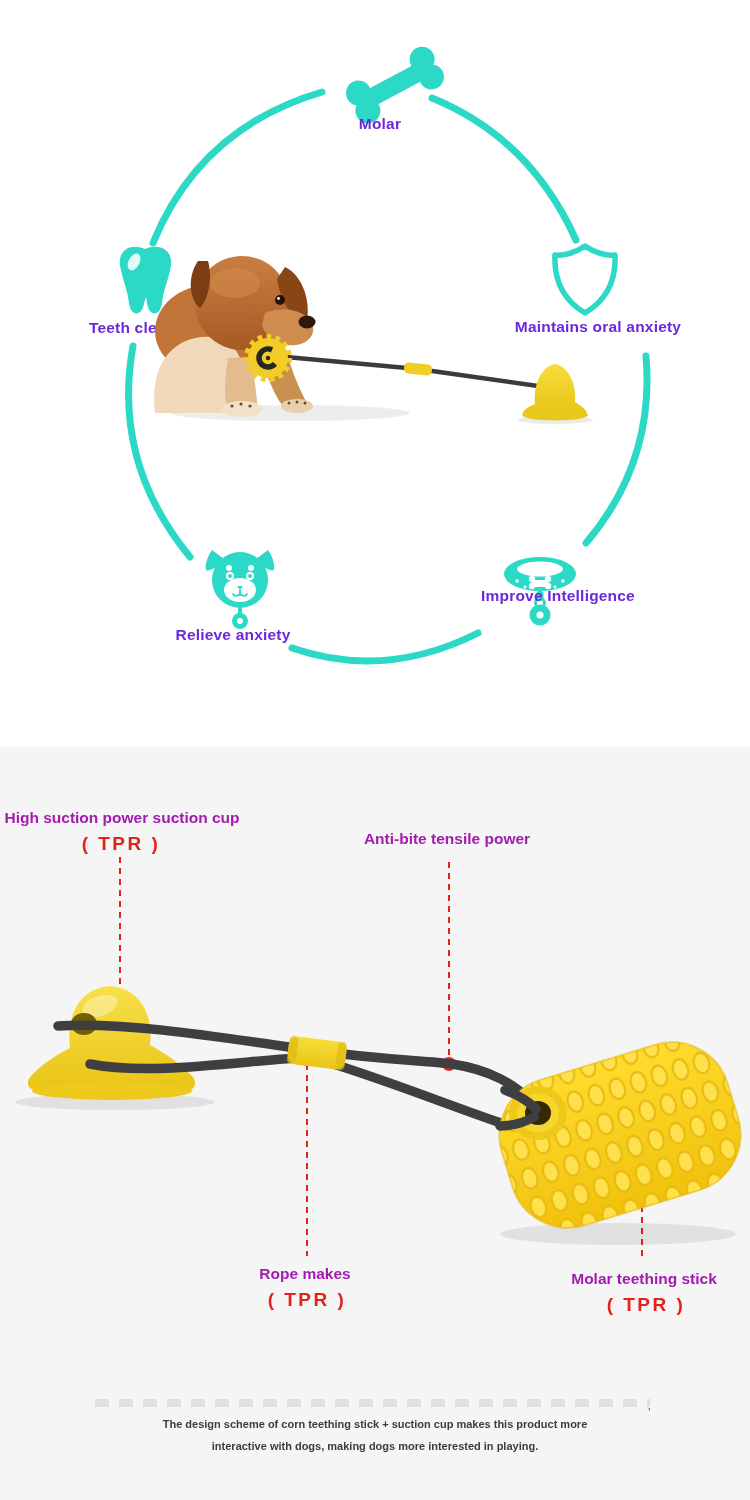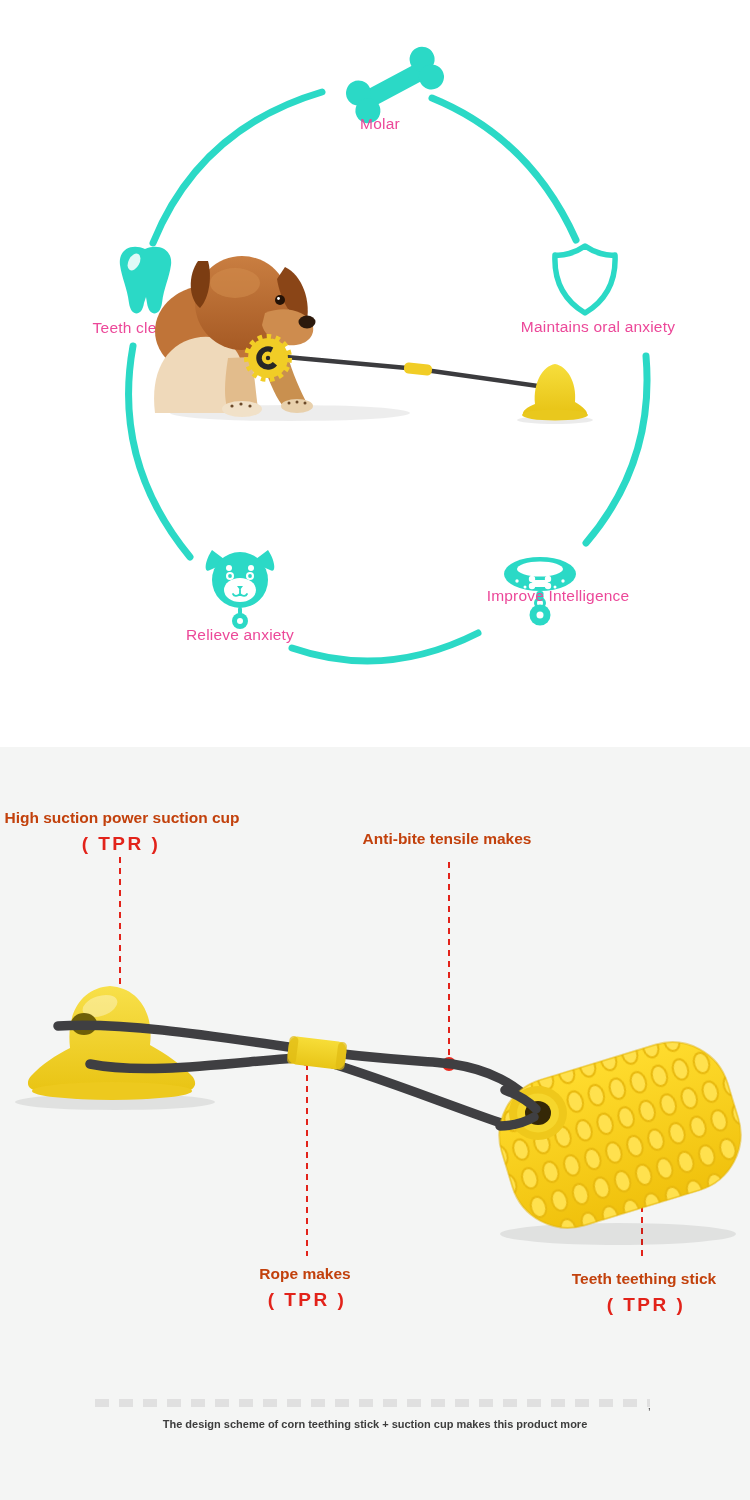--- a/index.html
+++ b/index.html
@@ -5,33 +5,33 @@
   html,body{margin:0;padding:0}
   body{
     width:750px;height:1500px;position:relative;overflow:hidden;
     background:#ffffff;
     font-family:"Liberation Sans","DejaVu Sans",sans-serif;
   }
   .abs{position:absolute}
   
   .benefit-label{
     position:absolute;transform:translateX(-50%);
-    font-size:15.5px;font-weight:400;color:#ec4899;
+    font-size:15.5px;font-weight:700;color:#6d28d9;
     white-space:nowrap;letter-spacing:.2px;
   }
   #lbl-molar{left:380px;top:115px}
   #lbl-teeth{left:144px;top:319px}
   #lbl-oral{left:598px;top:318px}
-  #lbl-anxiety{left:240px;top:626px}
+  #lbl-anxiety{left:233px;top:626px}
   #lbl-intel{left:558px;top:587px}
   
   .section2{position:absolute;left:0;top:747px;width:750px;height:753px;background:#f4f5f4}
   .callout-title{
     position:absolute;transform:translateX(-50%);
-    font-size:15.5px;font-weight:700;color:#c2410c;white-space:nowrap;text-align:center;
+    font-size:15.5px;font-weight:700;color:#a21caf;white-space:nowrap;text-align:center;
   }
   .tpr{
     position:absolute;transform:translateX(-50%);
     font-size:19px;font-weight:700;color:#e2231a;
     letter-spacing:2.5px;white-space:nowrap;
   }
   #ct-suction{left:122px;top:809px}
   #tpr-suction{left:121px;top:833px}
   #ct-rope{left:447px;top:830px}
   #ct-buckle{left:305px;top:1265px}
@@ -189,24 +189,24 @@
     <ellipse cx="0" cy="30" rx="38" ry="4" fill="rgba(0,0,0,0.08)"></ellipse>
     <path d="M-20,14 C-22,-8 -12,-24 0,-26 C12,-24 22,-8 20,12 C28,17 33,21 32,25 L-32,25 C-33,21 -28,17 -20,14 Z" fill="url(#cupG)"></path>
     <ellipse cx="0" cy="25" rx="33" ry="5.5" fill="#e9c81d"></ellipse>
   </g>
 </svg>
 
 <div class="section2"></div>
 
 <div class="callout-title" id="ct-suction">High suction power suction cup</div>
 <div class="tpr" id="tpr-suction">( TPR )</div>
-<div class="callout-title" id="ct-rope">Anti-bite tensile makes</div>
+<div class="callout-title" id="ct-rope">Anti-bite tensile power</div>
 <div class="callout-title" id="ct-buckle">Rope makes</div>
 <div class="tpr" id="tpr-buckle">( TPR )</div>
-<div class="callout-title" id="ct-corn">Teeth teething stick</div>
+<div class="callout-title" id="ct-corn">Molar teething stick</div>
 <div class="tpr" id="tpr-corn">( TPR )</div>
 
 <div class="vdash" id="dash-suction"></div>
 <div class="vdash" id="dash-rope"></div>
 <div class="vdash" id="dash-buckle"></div>
 <div class="vdash" id="dash-corn"></div>
 <div class="rdot" id="dot-suction"></div>
 <div class="rdot" id="dot-rope"></div>
 <div class="rdot" id="dot-buckle"></div>
 <div class="rdot" id="dot-corn"></div>
@@ -260,14 +260,15 @@
   <ellipse cx="538" cy="183" rx="29" ry="27" fill="#efc81b"></ellipse>
   <ellipse cx="538" cy="183" rx="21" ry="19.5" fill="#f6d62c"></ellipse>
   <ellipse cx="538" cy="183" rx="13" ry="12" fill="#352807"></ellipse>
   <path d="M505,160 C518,165 529,172 536,179" fill="none" stroke="#3f3f42" stroke-width="9.5" stroke-linecap="round"></path>
   <path d="M500,196 C514,196 527,191 534,187" fill="none" stroke="#3f3f42" stroke-width="9.5" stroke-linecap="round"></path>
 </svg>
 
 <div class="ghost"></div>
 <div class="footer">
   <div>The design scheme of corn teething stick + suction cup makes this product more</div>
+  <div>interactive with dogs, making dogs more interested in playing.</div>
 </div>
 <div class="footer-mark">’</div>
 
 </body></html>

